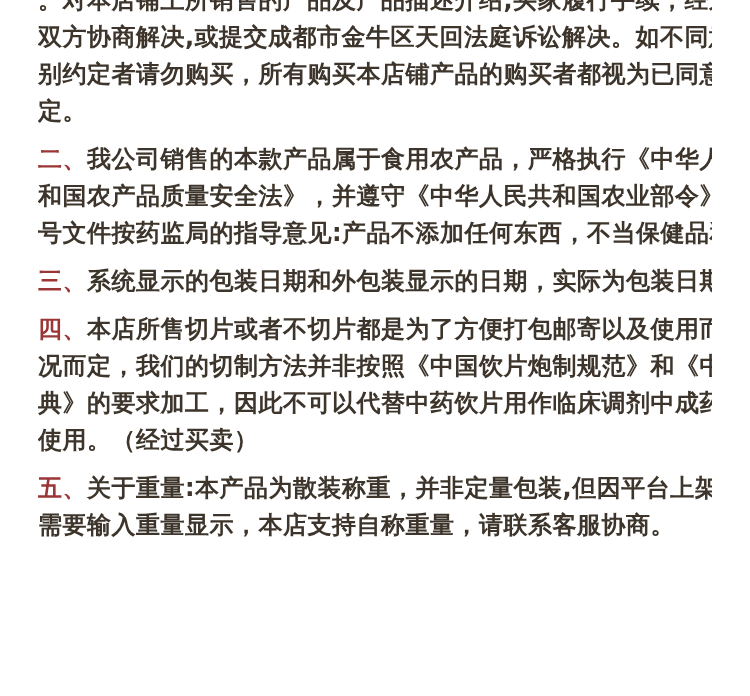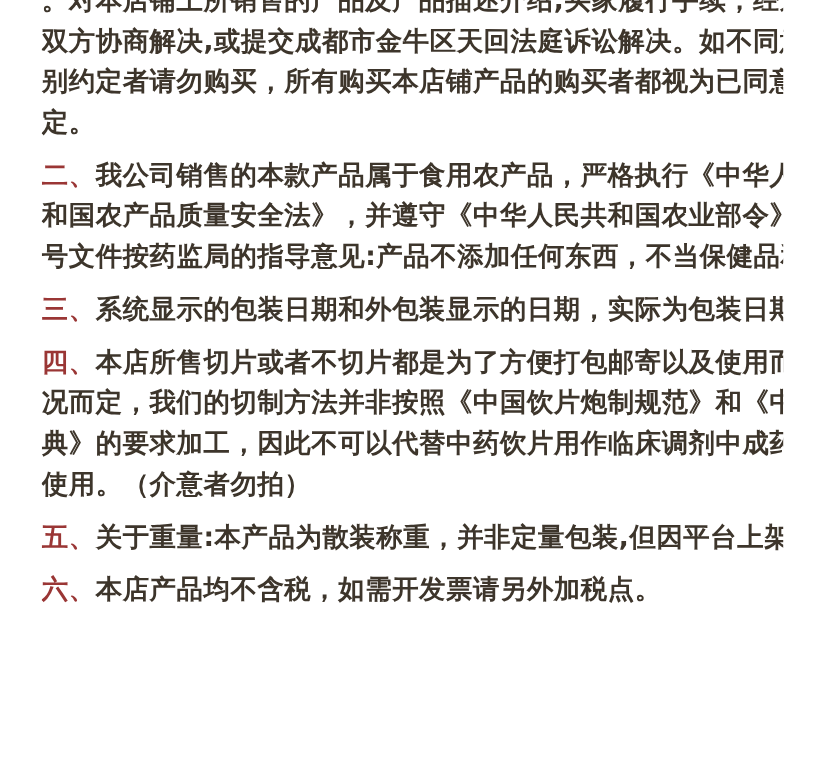--- a/index.html
+++ b/index.html
@@ -53,24 +53,22 @@
   </div>
 
   <div class="para">
     <div class="line"><span class="marker">三、</span><span>系统显示的包装日期和外包装显示的日期，实际为包装日期或者</span></div>
   </div>
 
   <div class="para">
     <div class="line"><span class="marker">四、</span><span>本店所售切片或者不切片都是为了方便打包邮寄以及使用而视情</span></div>
     <div class="line">况而定，我们的切制方法并非按照《中国饮片炮制规范》和《中国药</div>
     <div class="line">典》的要求加工，因此不可以代替中药饮片用作临床调剂中成药原料</div>
-    <div class="line">使用。（介意者勿拍）</div>
+    <div class="line">使用。（经过买卖）</div>
   </div>
 
   <div class="para">
     <div class="line"><span class="marker">五、</span><span>关于重量:本产品为散装称重，并非定量包装,但因平台上架产品</span></div>
+    <div class="line">需要输入重量显示，本店支持自称重量，请联系客服协商。</div>
   </div>
 
-  <div class="para">
-    <div class="line"><span class="marker">六、</span><span>本店产品均不含税，如需开发票请另外加税点。</span></div>
-  </div>
 
 </div>
 
 </body></html>

